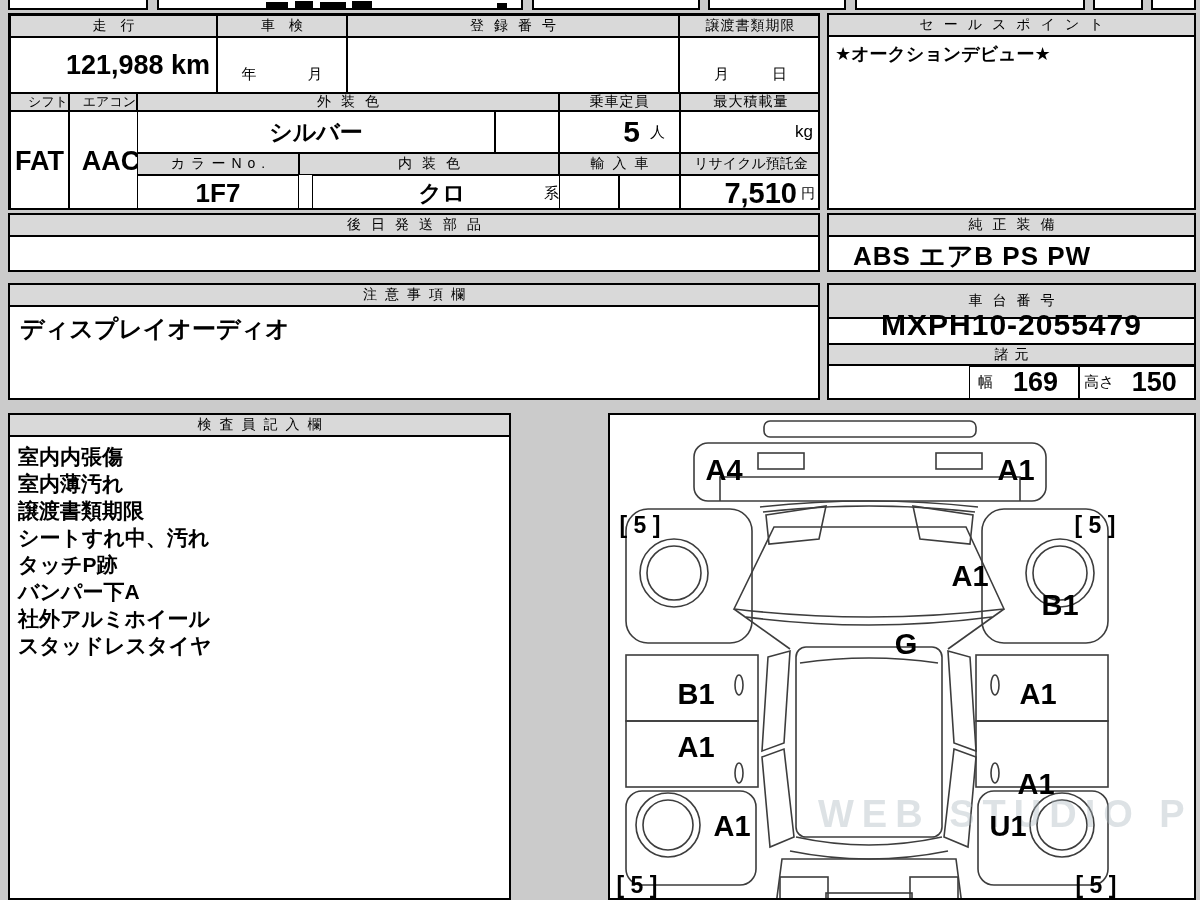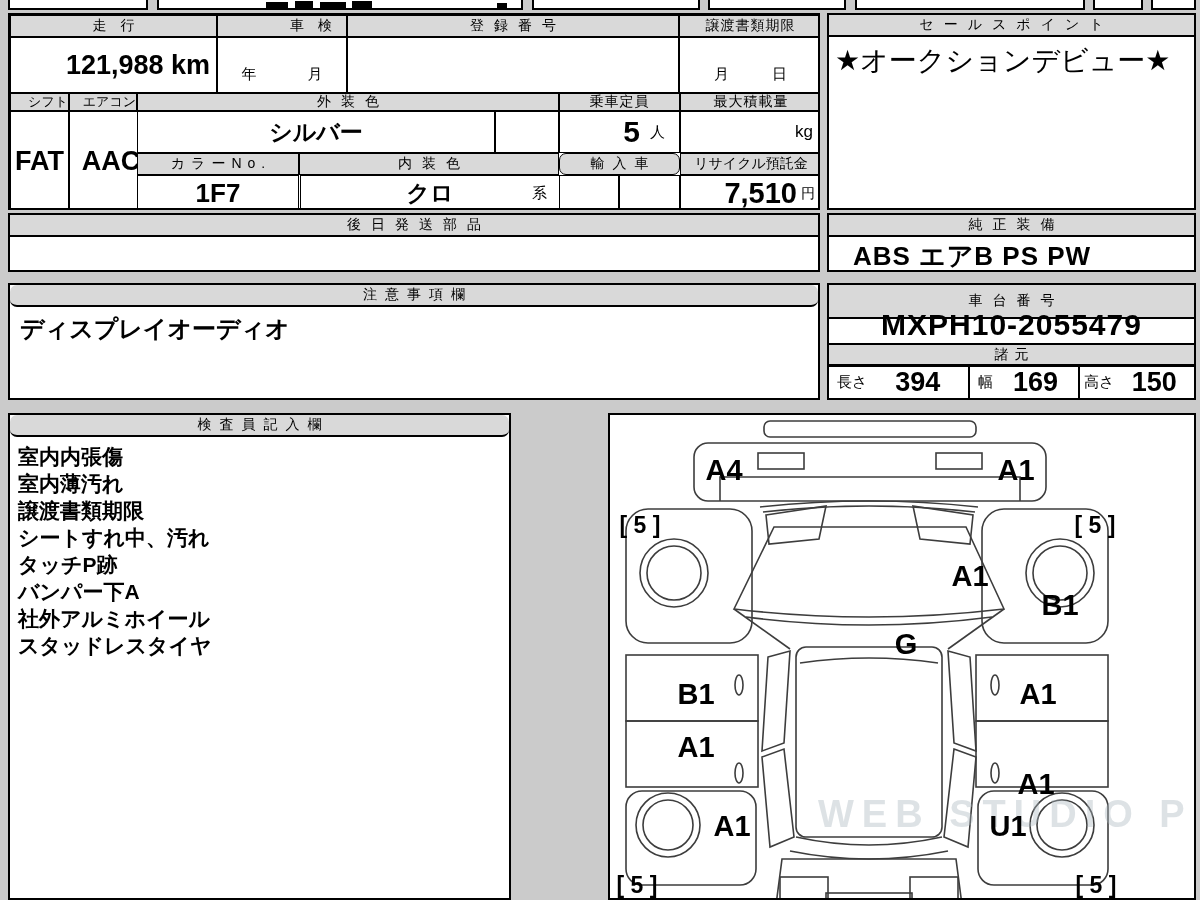--- a/index.html
+++ b/index.html
@@ -8,21 +8,21 @@
     background:#cbcbcb;
     font-family:"Liberation Sans","DejaVu Sans",sans-serif;
     color:#000;
   }
   .box{position:absolute;box-sizing:border-box;border:2px solid #000;background:#fff;overflow:hidden;}
   .cell{position:absolute;box-sizing:border-box;border:1px solid #000;background:#fff;display:flex;align-items:center;justify-content:center;}
   .hd{background:#d9d9d9;font-size:14px;white-space:nowrap;}
   .hd13{background:#d9d9d9;font-size:13px;white-space:nowrap;justify-content:flex-end;}
   .ls14{letter-spacing:14px;text-indent:14px;}
   .ls10{letter-spacing:10px;text-indent:10px;}
-  .ls8{letter-spacing:8px;text-indent:8px;border-radius:7px;}
+  .ls8{letter-spacing:8px;text-indent:8px;}
   .ls6{letter-spacing:6px;text-indent:6px;}
   .ls1{letter-spacing:1px;}
   .b27{font-weight:bold;font-size:27px;}
   .b23{font-weight:bold;font-size:23px;}
   .b26{font-weight:bold;font-size:26px;}
   .right{justify-content:flex-end;}
   .sliver{position:absolute;top:0;height:10px;background:#fff;box-sizing:border-box;border:2px solid #000;border-top:none;}
   .frag{position:absolute;background:#000;}
   .hdrbar{position:absolute;left:0;right:0;top:0;box-sizing:border-box;background:#d9d9d9;border-bottom:2px solid #000;display:flex;align-items:center;justify-content:center;font-size:14px;}
   .notes-list{position:absolute;left:0;right:0;top:24px;bottom:0;padding:4px 8px;font-weight:bold;font-size:21px;line-height:27px;white-space:nowrap;}
@@ -48,21 +48,21 @@
   <div class="frag" style="left:320px;top:2px;width:26px;height:7px;"></div>
   <div class="frag" style="left:352px;top:1px;width:20px;height:8px;"></div>
   <div class="frag" style="left:497px;top:3px;width:10px;height:6px;"></div>
 </div>
 
 <div class="box" style="left:8px;top:13px;width:812px;height:197px;">
 
   <div class="cell hd ls14" style="left:0;top:0;width:207px;height:22px;">
       <span>走行</span>
     </div>
-  <div class="cell hd ls14" style="left:207px;top:0;width:130px;height:22px;justify-content:flex-end;">
+  <div class="cell hd ls14" style="left:207px;top:0;width:130px;height:22px;">
       <span>車検</span>
     </div>
   <div class="cell hd ls10" style="left:337px;top:0;width:332px;height:22px;">
       <span>登録番号</span>
     </div>
   <div class="cell hd ls1" style="left:669px;top:0;width:143px;height:22px;">
       <span>譲渡書類期限</span>
     </div>
 
   <div class="cell right" style="left:0;top:22px;width:207px;height:56px;padding-right:6px;">
@@ -122,37 +122,37 @@
   <div class="cell hd ls8" style="left:549px;top:138px;width:121px;height:22px;">
       <span>輸入車</span>
     </div>
   <div class="cell hd" style="left:670px;top:138px;width:142px;height:22px;">
       <span>リサイクル預託金</span>
     </div>
 
   <div class="cell" style="left:127px;top:160px;width:162px;height:37px;">
       <span class="b26">1F7</span>
     </div>
-  <div class="cell" style="left:290px;top:160px;width:260px;height:37px;">
+  <div class="cell" style="left:302px;top:160px;width:260px;height:37px;">
       <span class="b23">クロ</span>
       <span class="small" style="position:absolute;right:12px;">系</span>
     </div>
   <div class="cell" style="left:549px;top:160px;width:60px;height:37px;"></div>
   <div class="cell" style="left:609px;top:160px;width:61px;height:37px;"></div>
   <div class="cell right" style="left:670px;top:160px;width:142px;height:37px;padding-right:6px;">
       <span style="font-weight:bold;font-size:29px;">7,510</span>
       <span style="font-size:14px;margin-left:4px;">円</span>
     </div>
 </div>
 
 <div class="box" style="left:827px;top:13px;width:369px;height:197px;">
   <div class="hdrbar ls10" style="height:22px;">
       <span>セールスポイント</span>
     </div>
-  <div style="position:absolute;left:0;top:22px;right:0;bottom:0;padding:5px 6px;font-weight:normal;font-size:28px;"><span>★オークションデビュー★</span></div>
+  <div style="position:absolute;left:0;top:22px;right:0;bottom:0;padding:5px 6px;font-weight:bold;font-size:18px;"><span>★オークションデビュー★</span></div>
 </div>
 
 <div class="box" style="left:8px;top:213px;width:812px;height:59px;">
   <div class="hdrbar ls10" style="height:22px;">
       <span>後日発送部品</span>
     </div>
   <div style="position:absolute;left:0;top:22px;right:0;bottom:0;"><span></span></div>
 </div>
 
 <div class="box" style="left:827px;top:213px;width:369px;height:59px;">
@@ -172,24 +172,20 @@
 <div class="box" style="left:827px;top:283px;width:369px;height:117px;">
   <div class="hdrbar ls10" style="height:34px;">
       <span>車台番号</span>
     </div>
   <div style="position:absolute;left:0;top:22px;width:365px;height:37px;display:flex;align-items:center;justify-content:center;font-weight:bold;font-size:30px;letter-spacing:1px;border-bottom:1px solid #000;box-sizing:border-box;">
       <span>MXPH10-2055479</span>
     </div>
   <div class="hdrbar ls6" style="top:59px;height:22px;border-top:1px solid #000;">
       <span>諸元</span>
     </div>
-  <div class="cell" style="left:0;top:81px;width:140px;height:32px;border-width:1px 1px 0 0;justify-content:flex-start;padding-left:8px;">
-    <span class="small">長さ</span>
-      <span class="b27" style="flex:1;text-align:center;">394</span>
-  </div>
   <div class="cell" style="left:140px;top:81px;width:110px;height:32px;border-width:1px 1px 0 1px;justify-content:flex-start;padding-left:8px;">
     <span class="small">幅</span>
       <span class="b27" style="flex:1;text-align:center;">169</span>
   </div>
   <div class="cell" style="left:250px;top:81px;width:115px;height:32px;border-width:1px 0 0 1px;justify-content:flex-start;padding-left:4px;">
     <span class="small">高さ</span>
       <span class="b27" style="flex:1;text-align:center;">150</span>
   </div>
 </div>
 

